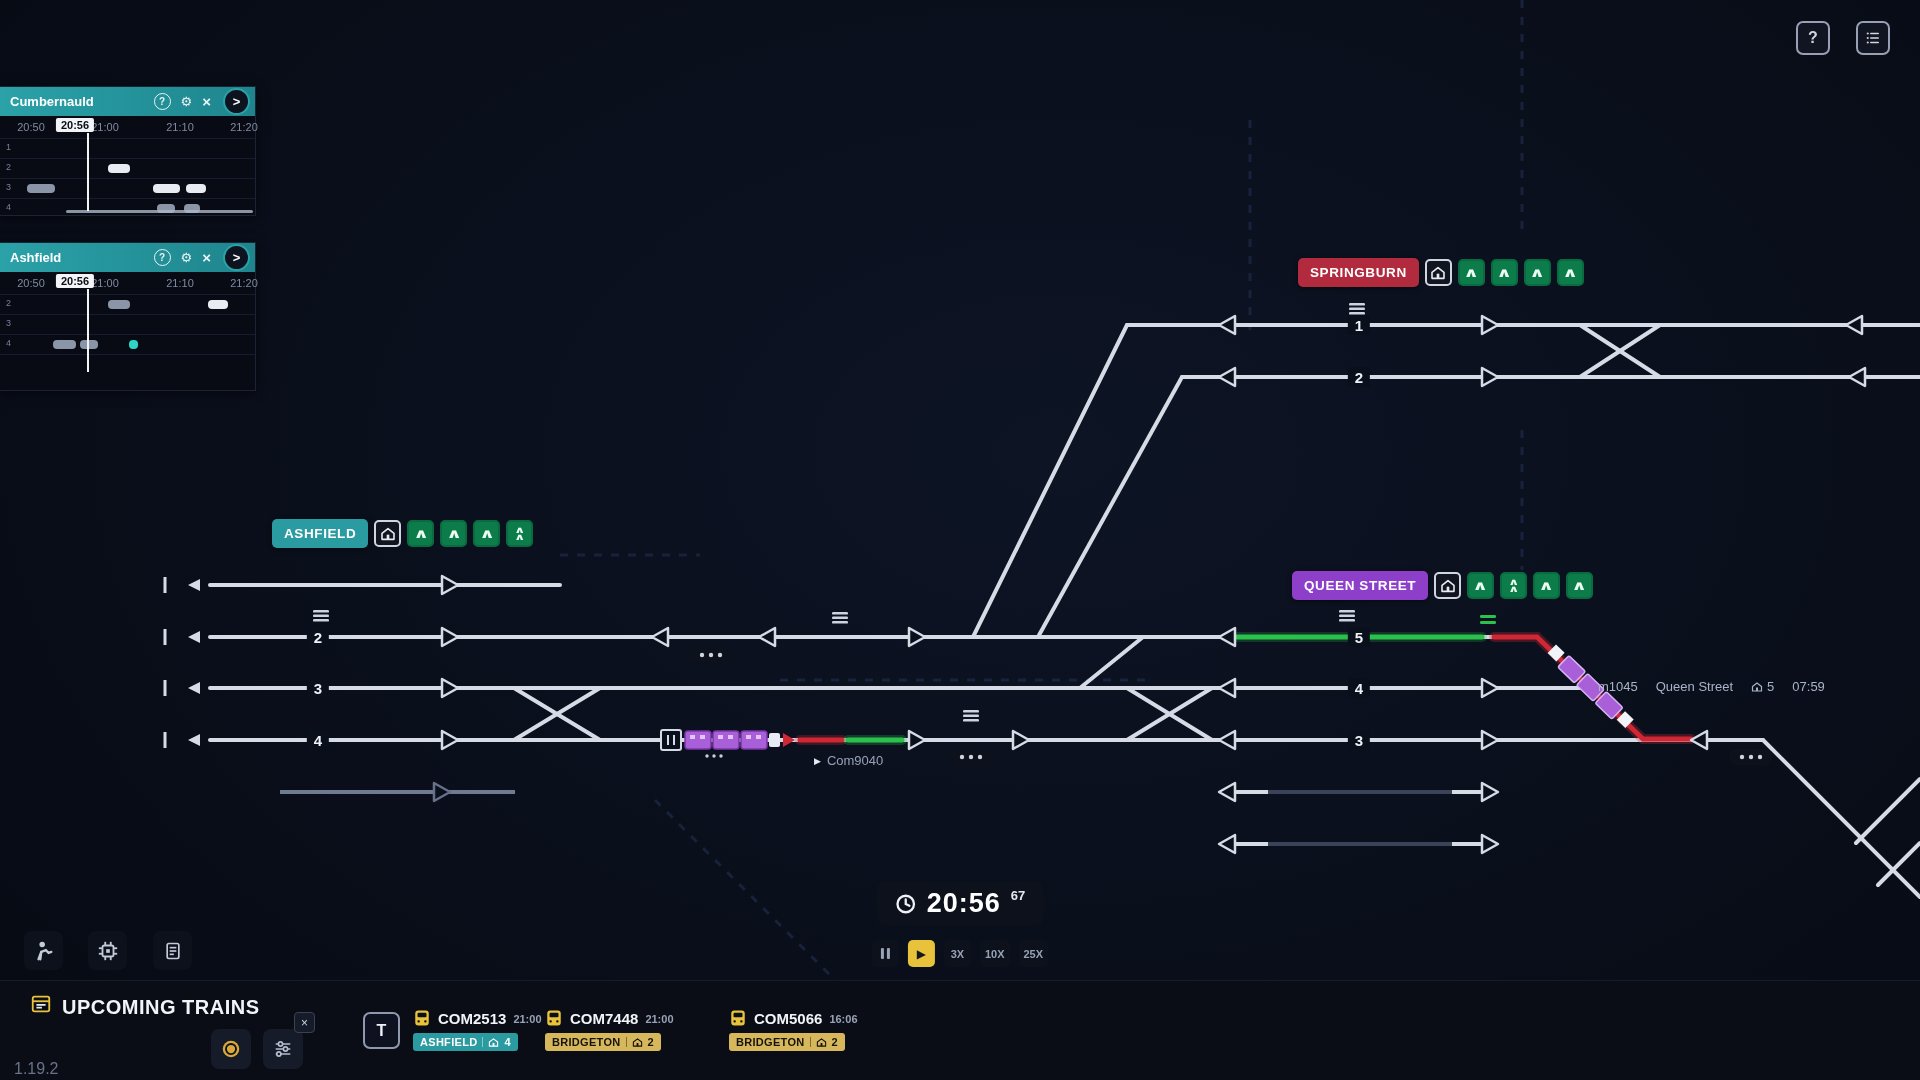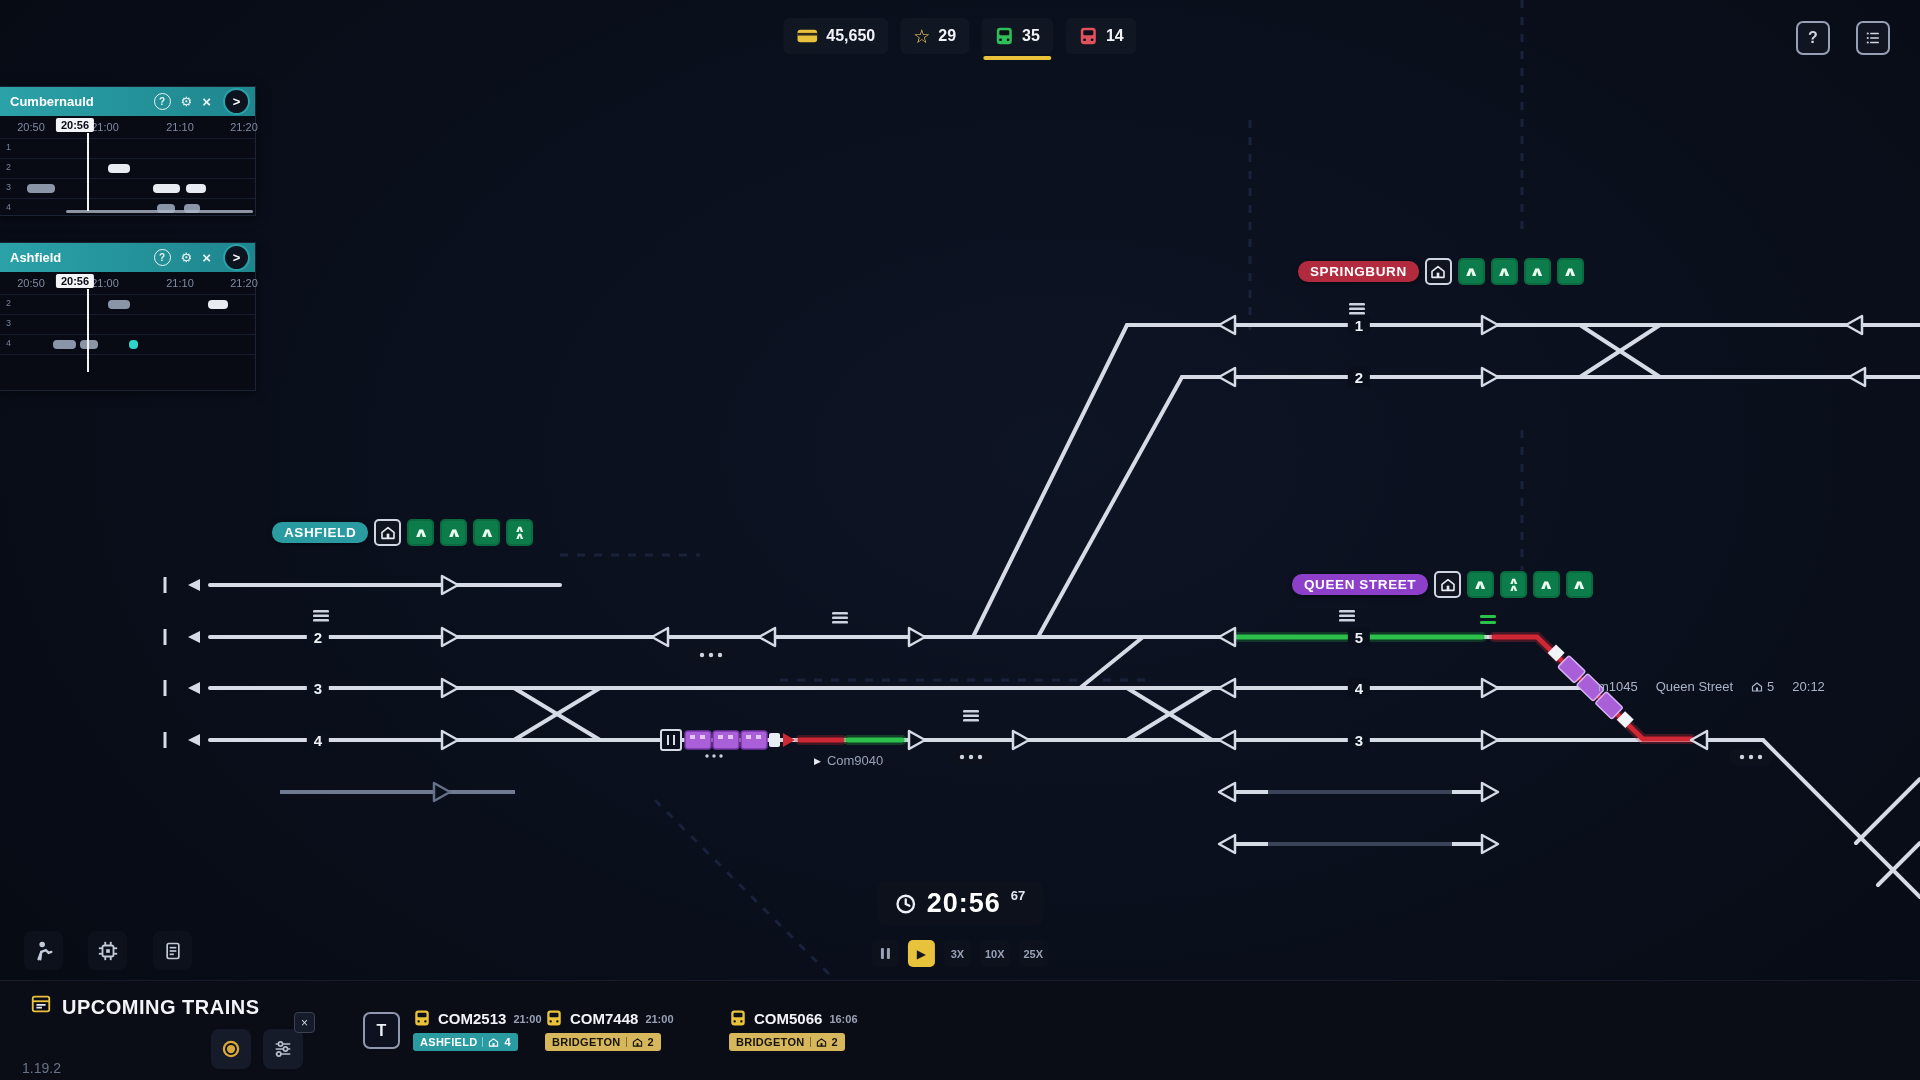--- a/index.html
+++ b/index.html
@@ -37,22 +37,22 @@
   .rlabel{position:absolute;left:6px;top:3px;font-size:9px;color:#76819a;}
   .bar{position:absolute;top:5px;height:9px;border-radius:4px;}
   .bar.white{background:#e8ecf2;}
   .bar.gray{background:#8b95a8;}
   .bar.tealb{background:#2fd4c8;}
   .cursor{position:absolute;top:46px;bottom:4px;left:87px;width:2px;background:#f2f4f8;z-index:1;}
   .pscroll{position:absolute;left:66px;right:2px;bottom:2px;height:3px;background:#aeb6c6;border-radius:2px;opacity:.8;}
 
   
   .stn{position:absolute;display:flex;align-items:center;gap:6px;z-index:20;}
-  .tag{height:21px;display:flex;align-items:center;padding:0 12px;color:#fff;font-weight:bold;font-size:13.5px;
-       text-transform:uppercase;letter-spacing:.6px;border-radius:10px;box-shadow:0 1px 5px rgba(0,0,0,.55);}
+  .tag{height:29px;display:flex;align-items:center;padding:0 12px;color:#fff;font-weight:bold;font-size:13.5px;
+       text-transform:uppercase;letter-spacing:.6px;border-radius:5px;box-shadow:0 1px 5px rgba(0,0,0,.55);}
   .tag.red{background:#b12a3e;} .tag.teal{background:#2a9ba1;} .tag.purple{background:#8d3fca;}
   .sq-btn{width:27px;height:27px;border-radius:5px;display:flex;align-items:center;justify-content:center;flex:none;}
   .depot{background:#10151f;border:2px solid #cfd6e2;color:#e8ecf2;}
   .chev{background:#0c7c4b;border:2px solid #0a6b40;color:#eafff2;font-size:13px;font-weight:bold;flex-direction:column;}
   .chev span{display:block;transform:scaleX(1.5);line-height:10px;}
   .chev.dbl span{font-size:9px;line-height:7px;}
 
   
   .platform-num{position:absolute;transform:translate(-50%,-50%);background:#0a0f1c;color:#eef1f6;
                 font-size:15px;font-weight:bold;padding:1px 7px;border-radius:2px;z-index:10;}
@@ -89,21 +89,21 @@
            color:#eef1f6;font-weight:bold;font-size:16px;display:flex;align-items:center;justify-content:center;z-index:26;}
   .entry{position:absolute;top:1007px;z-index:26;}
   .entry-row{display:flex;align-items:center;gap:7px;height:22px;}
   .entry-id{color:#f2f4f8;font-weight:bold;font-size:15px;}
   .entry-time{color:#98a2b6;font-size:11px;font-weight:bold;margin-top:2px;}
   .badge{margin-top:4px;display:inline-flex;align-items:center;gap:5px;padding:3px 7px;border-radius:3px;
          font-size:11px;font-weight:bold;text-transform:uppercase;letter-spacing:.3px;}
   .badge.teal{background:#2a9ba1;color:#fff;}
   .badge.gold{background:#d7b75c;color:#15130a;}
   .badge .sep{width:1px;height:10px;background:currentColor;opacity:.45;}
-  .version{position:absolute;left:22px;top:1060px;color:#68738a;font-size:14px;z-index:26;}
+  .version{position:absolute;left:14px;top:1060px;color:#68738a;font-size:16px;z-index:26;}
 </style>
 </head>
 <body>
 
 <svg style="position:absolute;width:0;height:0" aria-hidden="true">
   <defs>
     <symbol id="sym-train" viewBox="0 0 24 24">
       <rect x="3" y="2" width="18" height="20" rx="4" fill="currentColor"></rect>
       <rect x="6" y="5" width="12" height="6" rx="1.5" fill="#0c1019"></rect>
       <rect x="6" y="15" width="3" height="3" rx="1" fill="#0c1019"></rect>
@@ -370,21 +370,21 @@
   </div>
   <div class="train-info">
     <span>m1045</span>
     <span>Queen Street</span>
     <span class="ti-plat">
       <svg width="12" height="12" style="color:#a9b3c7">
           <use href="#sym-depot"></use>
         </svg>
       <span>5</span>
     </span>
-    <span>20:12</span>
+    <span>07:59</span>
   </div>
 
   <div class="stn" style="left:1298px;top:258px">
     <div class="tag red">Springburn</div>
     <button class="sq-btn depot">
         <svg width="16" height="16">
           <use href="#sym-depot"></use>
         </svg>
       </button>
     <button class="sq-btn chev">
@@ -438,44 +438,20 @@
         <span>∧</span>
       </button>
     <button class="sq-btn chev">
         <span>∧</span>
       </button>
     <button class="sq-btn chev">
         <span>∧</span>
       </button>
   </div>
 
-  <div class="hud">
-    <div class="hud-box">
-      <svg width="22" height="16" style="color:#e9c23b">
-          <use href="#sym-card"></use>
-        </svg>
-      <span>45,650</span>
-    </div>
-    <div class="hud-box">
-      <span class="glyph-star">☆</span>
-      <span>29</span>
-    </div>
-    <div class="hud-box active">
-      <svg width="20" height="20" style="color:#2fbf59">
-          <use href="#sym-train"></use>
-        </svg>
-      <span>35</span>
-    </div>
-    <div class="hud-box">
-      <svg width="20" height="20" style="color:#e0515e">
-          <use href="#sym-train"></use>
-        </svg>
-      <span>14</span>
-    </div>
-  </div>
 
   <button class="tr-btn" style="left:1796px">
       <span>?</span>
     </button>
   <button class="tr-btn" style="left:1856px">
     <svg width="18" height="18">
         <use href="#sym-journal"></use>
       </svg>
   </button>
 

